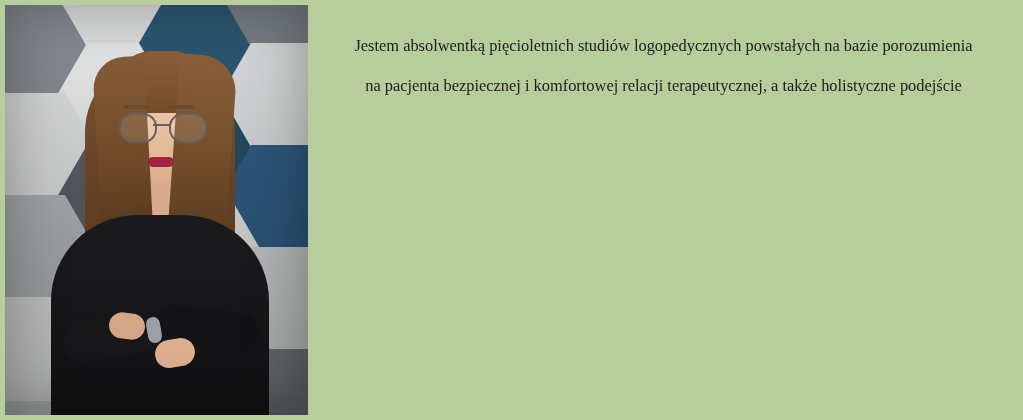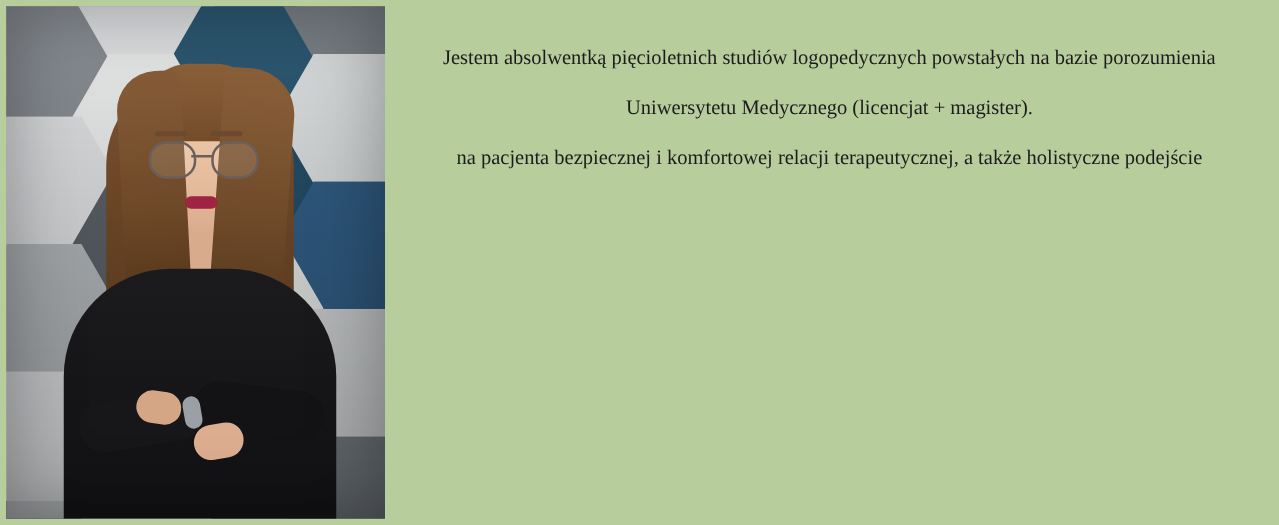--- a/index.html
+++ b/index.html
@@ -255,18 +255,17 @@
         <div class="bracelet"></div>
         <div class="hand-l"></div>
       </div>
       <div class="photo-vignette"></div>
     </div>
   </div>
 
   <div class="text-col">
     <p class="bio">
       <span class="line">Jestem absolwentką pięcioletnich studiów logopedycznych powstałych na bazie porozumienia</span>
-      <span class="line">Uniwersytetu Medycznego (licencjat + magister).</span>
       <span class="line">na pacjenta bezpiecznej i komfortowej relacji terapeutycznej, a także holistyczne podejście</span>
     </p>
   </div>
 
 </div>
 
 </body></html>

